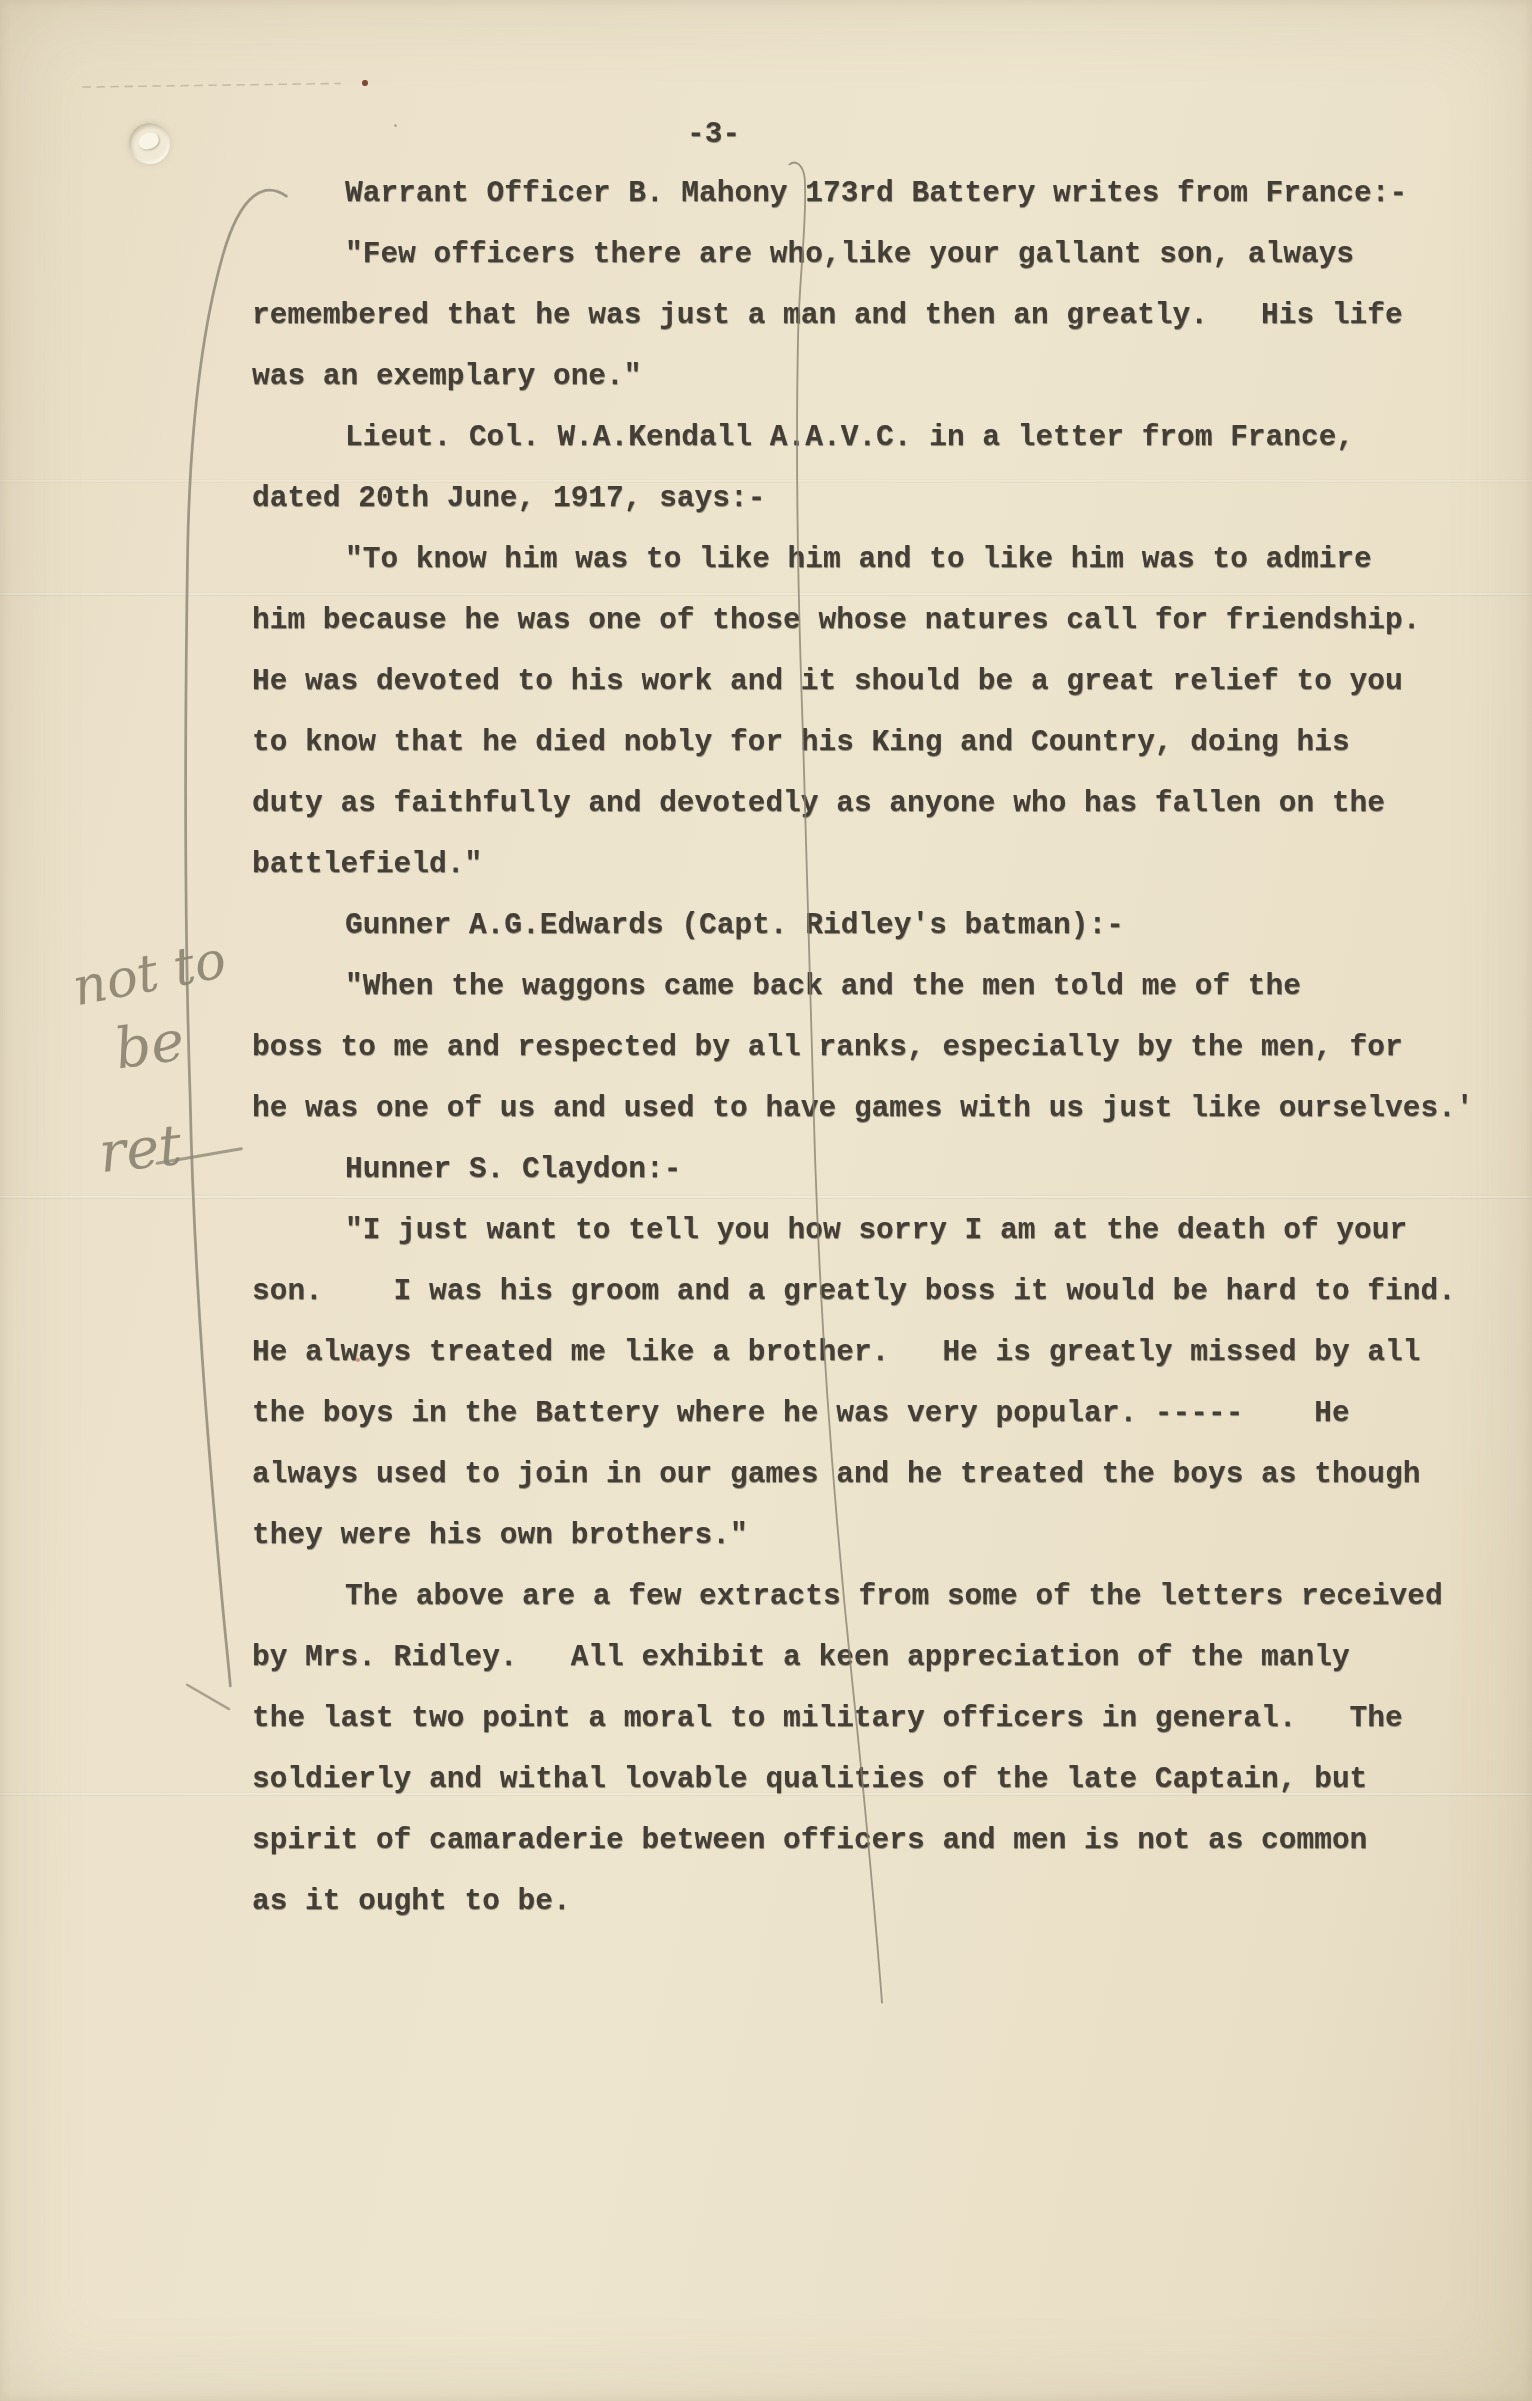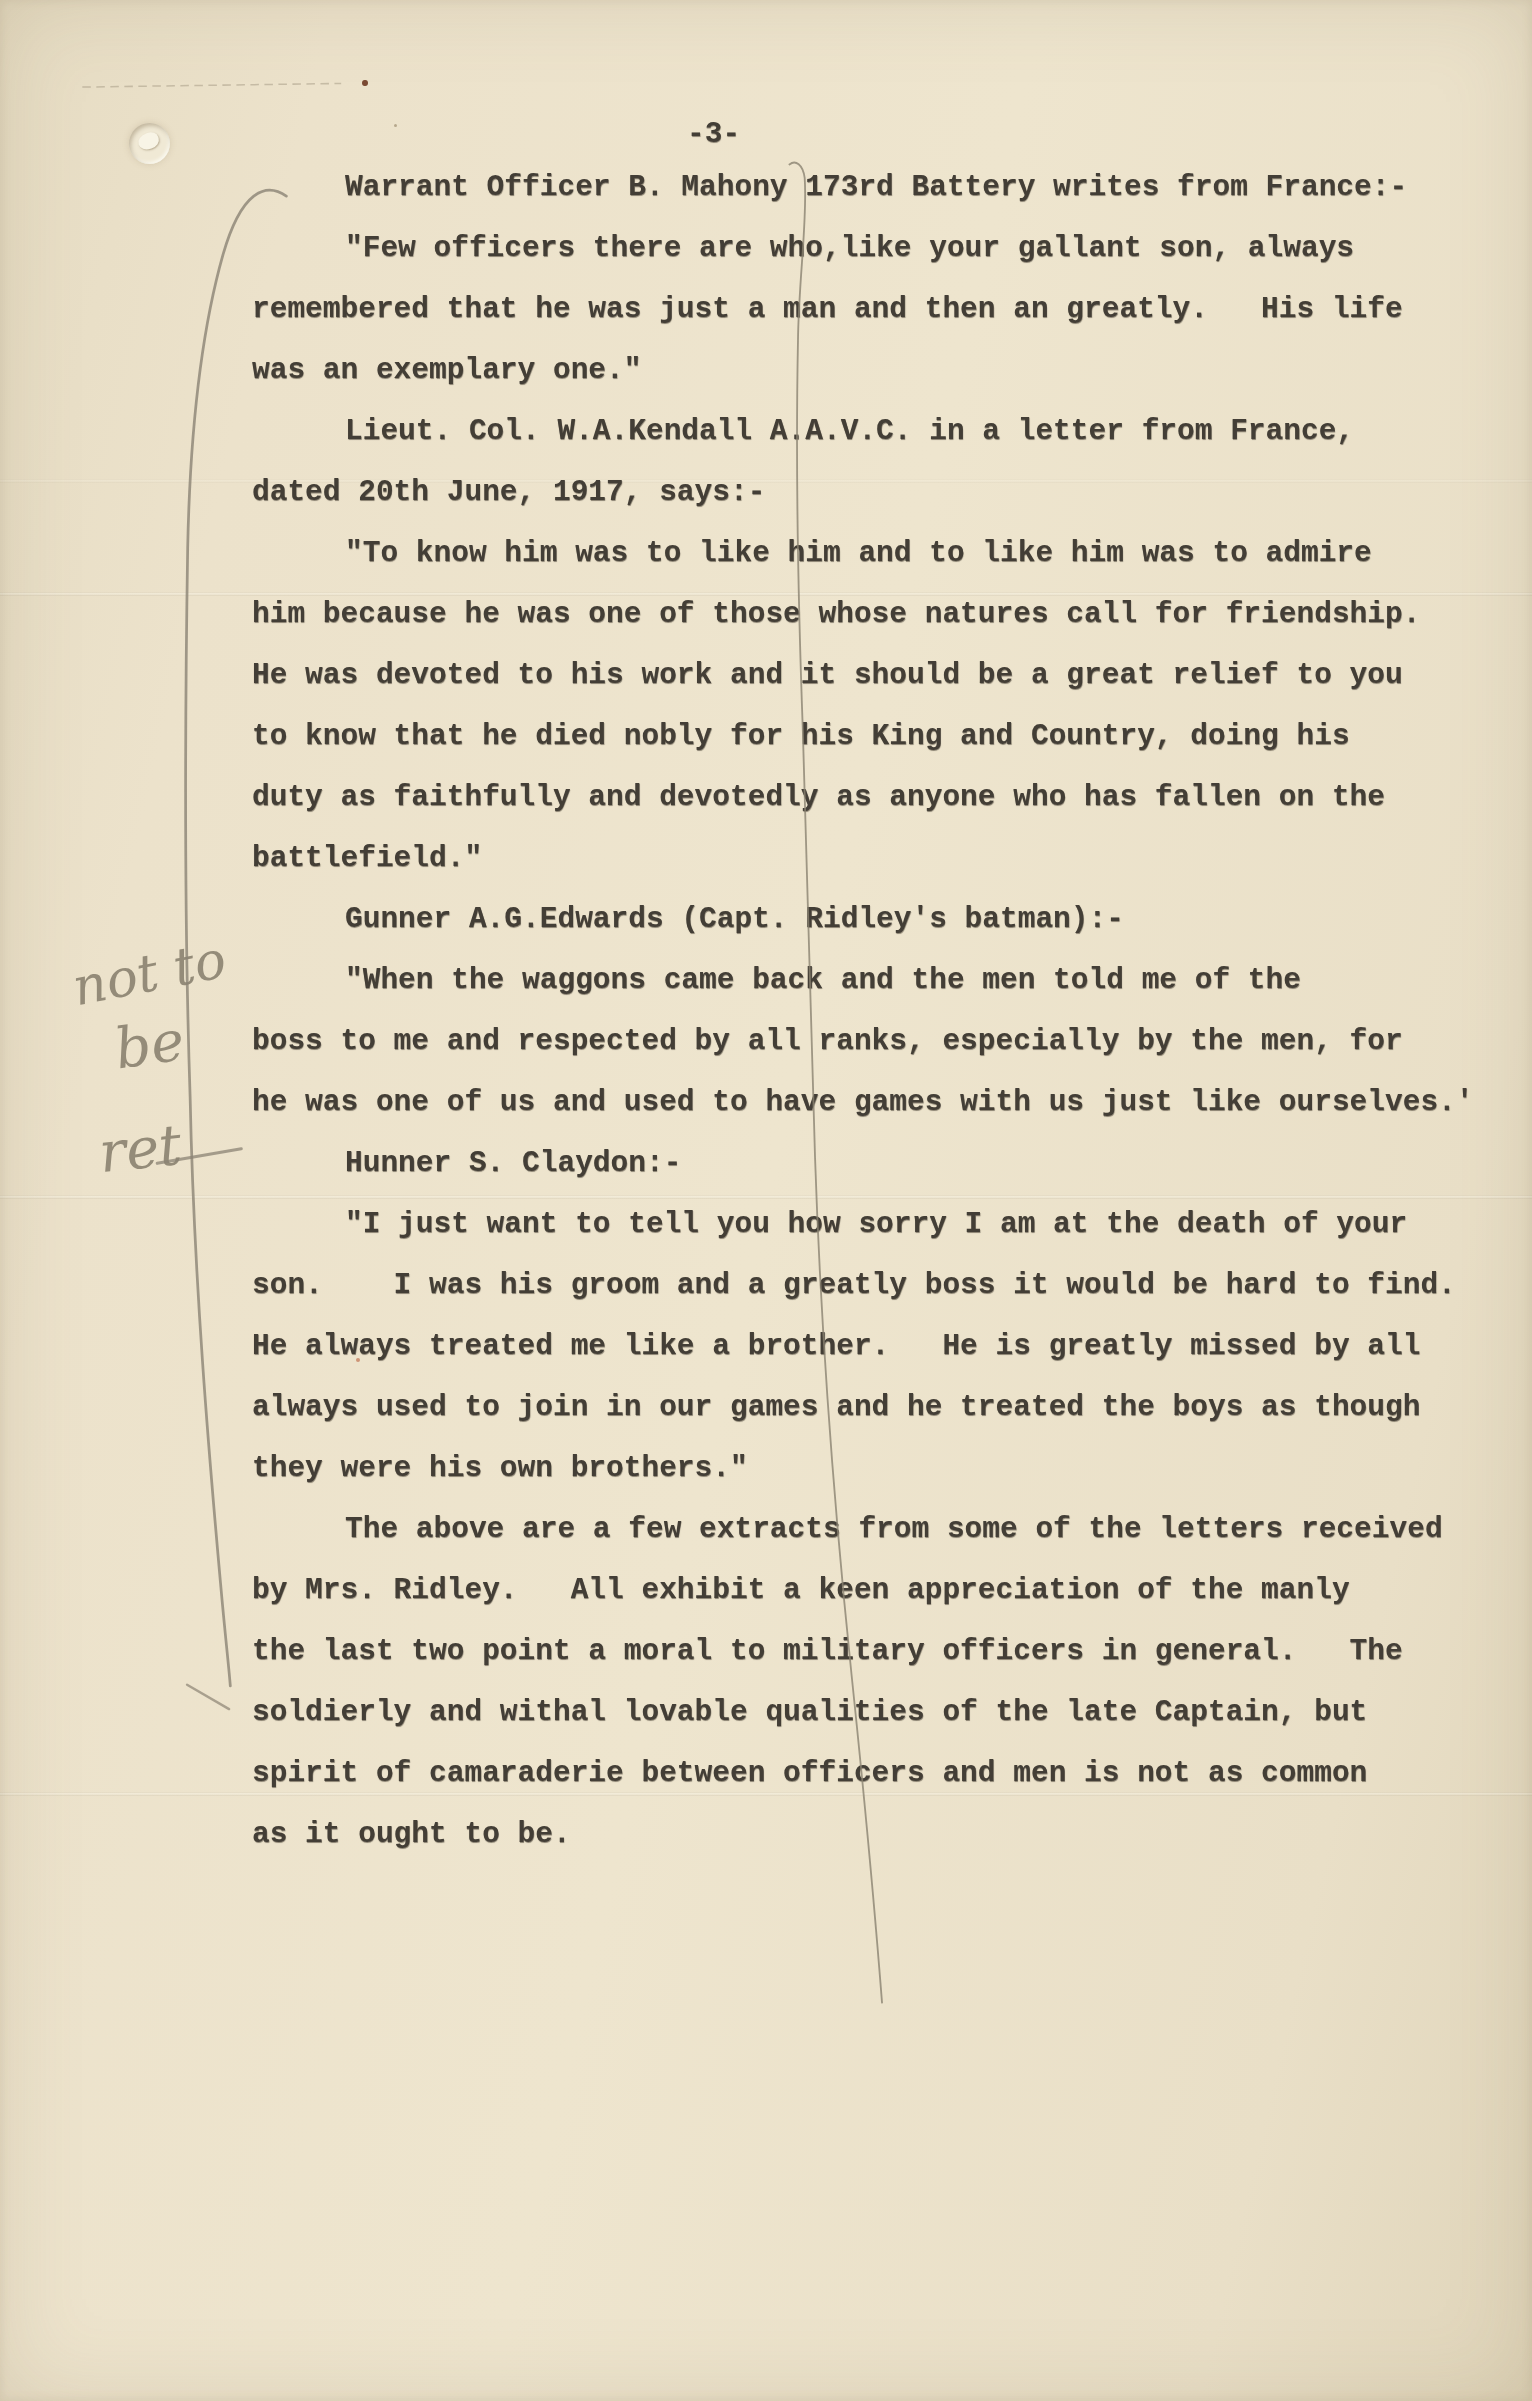--- a/index.html
+++ b/index.html
@@ -15,21 +15,21 @@
   .paper::after{
     content:"";position:absolute;inset:0;pointer-events:none;
     box-shadow:inset 0 0 85px rgba(118,99,66,.17), inset 0 0 11px rgba(118,99,66,.12);
   }
   .tw{
     font-family:"Liberation Mono","DejaVu Sans Mono",monospace;
     font-size:29.5px;font-weight:700;color:#433e36;
     text-shadow:0.4px 0.5px 0.7px rgba(62,54,44,.55);
   }
   .pagenum{position:absolute;left:687px;top:104px;height:61px;line-height:61px;white-space:pre;}
-  #lines{position:absolute;left:252px;top:157px;}
+  #lines{position:absolute;left:252px;top:163px;}
   .line{height:61px;line-height:61px;white-space:pre;}
   .line.indent{padding-left:93px;}
   .crease{
     position:absolute;left:0;width:100%;height:4.3px;pointer-events:none;
     background:linear-gradient(to bottom, rgba(125,108,78,.10), rgba(255,253,242,.42) 45%, rgba(125,108,78,.13));
   }
   .crease.faint{opacity:.55;}
   .note{
     position:absolute;font-family:"DejaVu Serif","Liberation Serif",serif;
     font-style:italic;color:#857d6b;opacity:.85;white-space:pre;
@@ -85,20 +85,21 @@
       <div class="line tw">duty as faithfully and devotedly as anyone who has fallen on the</div>
       <div class="line tw">battlefield."</div>
       <div class="line tw indent">Gunner A.G.Edwards (Capt. Ridley's batman):-</div>
       <div class="line tw indent">"When the waggons came back and the men told me of the</div>
       <div class="line tw">boss to me and respected by all ranks, especially by the men, for</div>
       <div class="line tw">he was one of us and used to have games with us just like ourselves.'</div>
       <div class="line tw indent">Hunner S. Claydon:-</div>
       <div class="line tw indent">"I just want to tell you how sorry I am at the death of your</div>
       <div class="line tw">son.    I was his groom and a greatly boss it would be hard to find.</div>
       <div class="line tw">He always treated me like a brother.   He is greatly missed by all</div>
+      <div class="line tw">the boys in the Battery where he was very popular. -----    He</div>
       <div class="line tw">always used to join in our games and he treated the boys as though</div>
       <div class="line tw">they were his own brothers."</div>
       <div class="line tw indent">The above are a few extracts from some of the letters received</div>
       <div class="line tw">by Mrs. Ridley.   All exhibit a keen appreciation of the manly</div>
       <div class="line tw">the last two point a moral to military officers in general.   The</div>
       <div class="line tw">soldierly and withal lovable qualities of the late Captain, but</div>
       <div class="line tw">spirit of camaraderie between officers and men is not as common</div>
       <div class="line tw">as it ought to be.</div>
     </div>
 

